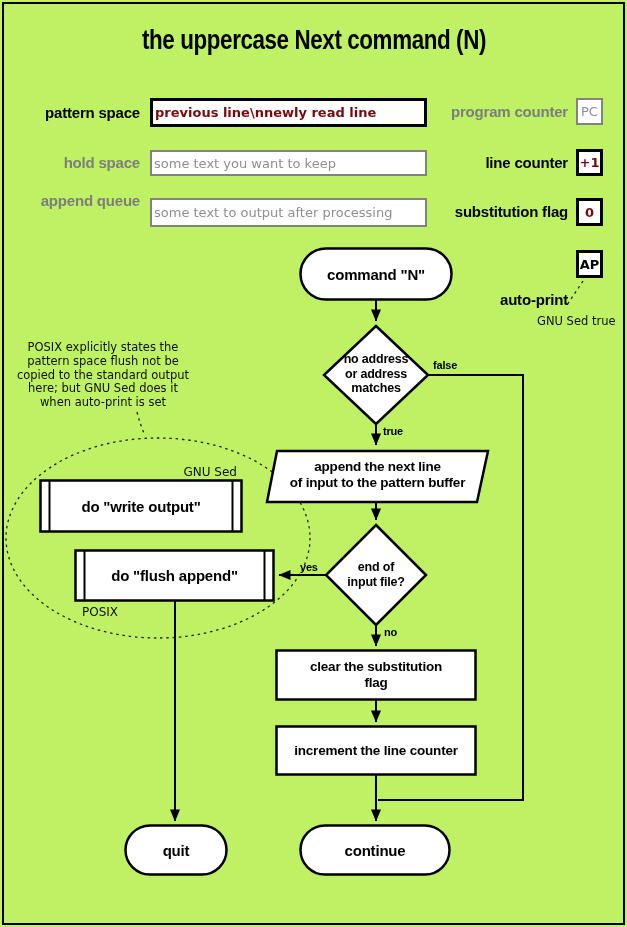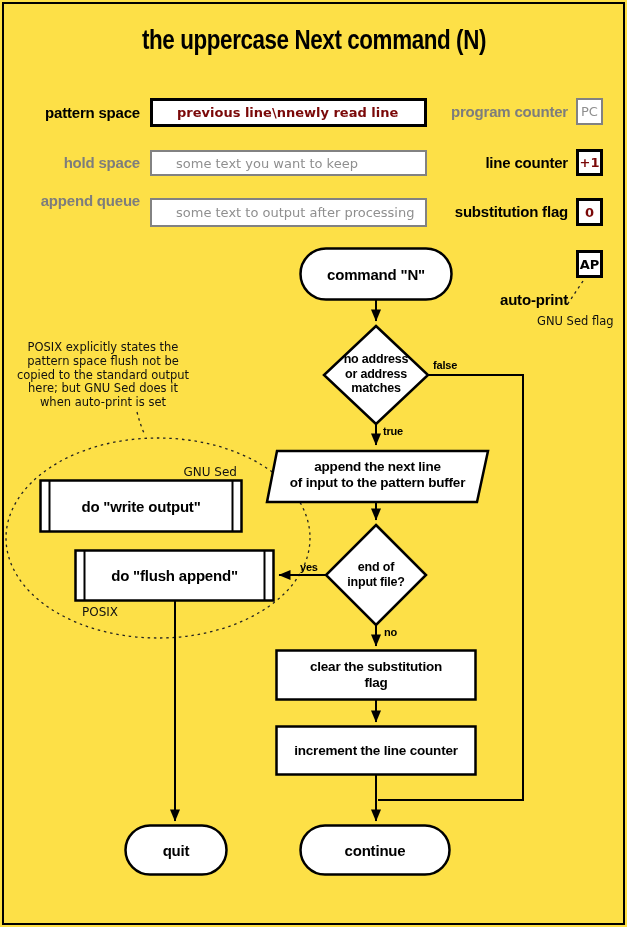--- a/index.html
+++ b/index.html
@@ -1,34 +1,34 @@
 <!DOCTYPE html>
 <html><head>
 <meta charset="utf-8">
 <style>
   html,body{margin:0;padding:0;background:#fff;}
-  #page{position:relative;width:627px;height:927px;background:#fde047;overflow:hidden;
+  #page{position:relative;width:627px;height:927px;background:#bef264;overflow:hidden;
         font-family:"Liberation Sans",sans-serif;}
   #frame{position:absolute;left:2px;top:2px;right:2px;bottom:2px;border:2px solid #000;}
   .abs{position:absolute;}
   .flex-c{display:flex;align-items:center;justify-content:center;text-align:center;}
   .col{flex-direction:column;}
   .blbl{font-family:"Liberation Sans",sans-serif;font-weight:bold;color:#000;letter-spacing:-0.2px;}
   .muted{color:#7d7d7d;}
   .note{font-family:"DejaVu Sans",sans-serif;color:#111;}
   .reglabel{font-size:15px;height:20px;line-height:20px;}
   .ra{text-align:right;}
   .regbox{background:#fff;box-sizing:border-box;display:flex;align-items:center;
           font-family:"DejaVu Sans",sans-serif;font-size:13px;}
   .bblack{border:3px solid #000;}
   .bgray{border:2px solid #828282;}
   .val-active{color:#7a0808;font-weight:bold;}
   .val-black{color:#000;font-weight:bold;}
   .val-muted{color:#8f8f8f;}
-  .padl{padding-left:24px;}
+  .padl{padding-left:2px;}
   .cen{justify-content:center;}
   .node{font-size:15px;}
   .node-sm{font-size:12.5px;line-height:14.5px;}
   .node-md{font-size:13.5px;line-height:16px;}
   .edge{font-size:11px;}
   .tag{font-size:12px;}
   .notetxt{font-size:11.5px;line-height:13.8px;text-align:center;}
   svg{position:absolute;left:0;top:0;pointer-events:none;}
   .shape{fill:#fff;stroke:#000;stroke-width:2.5;}
   .wire{fill:none;stroke:#000;stroke-width:2;}
@@ -79,21 +79,21 @@
   <div class="abs blbl reglabel ra" style="left:380px;top:202px;width:188px;">substitution flag</div>
   <div class="abs regbox bblack cen" style="left:576px;top:198px;width:27px;height:28px;">
     <span class="val-active">0</span>
   </div>
 
   <div class="abs blbl reglabel ra" style="left:380px;top:254px;width:188px;margin-top:36px;">auto-print</div>
   <div class="abs regbox bblack cen" style="left:576px;top:250px;width:27px;height:28px;">
     <span class="val-black">AP</span>
   </div>
 
-  <div class="abs note" style="left:537px;top:314px;width:85px;font-size:11.5px;">GNU Sed flag</div>
+  <div class="abs note" style="left:537px;top:314px;width:85px;font-size:11.5px;">GNU Sed true</div>
 
   <svg width="627" height="927" viewBox="0 0 627 927">
     <defs>
       <marker id="ah" markerUnits="userSpaceOnUse" markerWidth="14" markerHeight="12" refX="12" refY="5.5" orient="auto">
         <path d="M0.5,0.5 L12.5,5.5 L0.5,10.5 z" fill="#000"></path>
       </marker>
     </defs>
 
     <polyline points="428,375 523,375 523,800 378,800" class="wire"></polyline>
 

